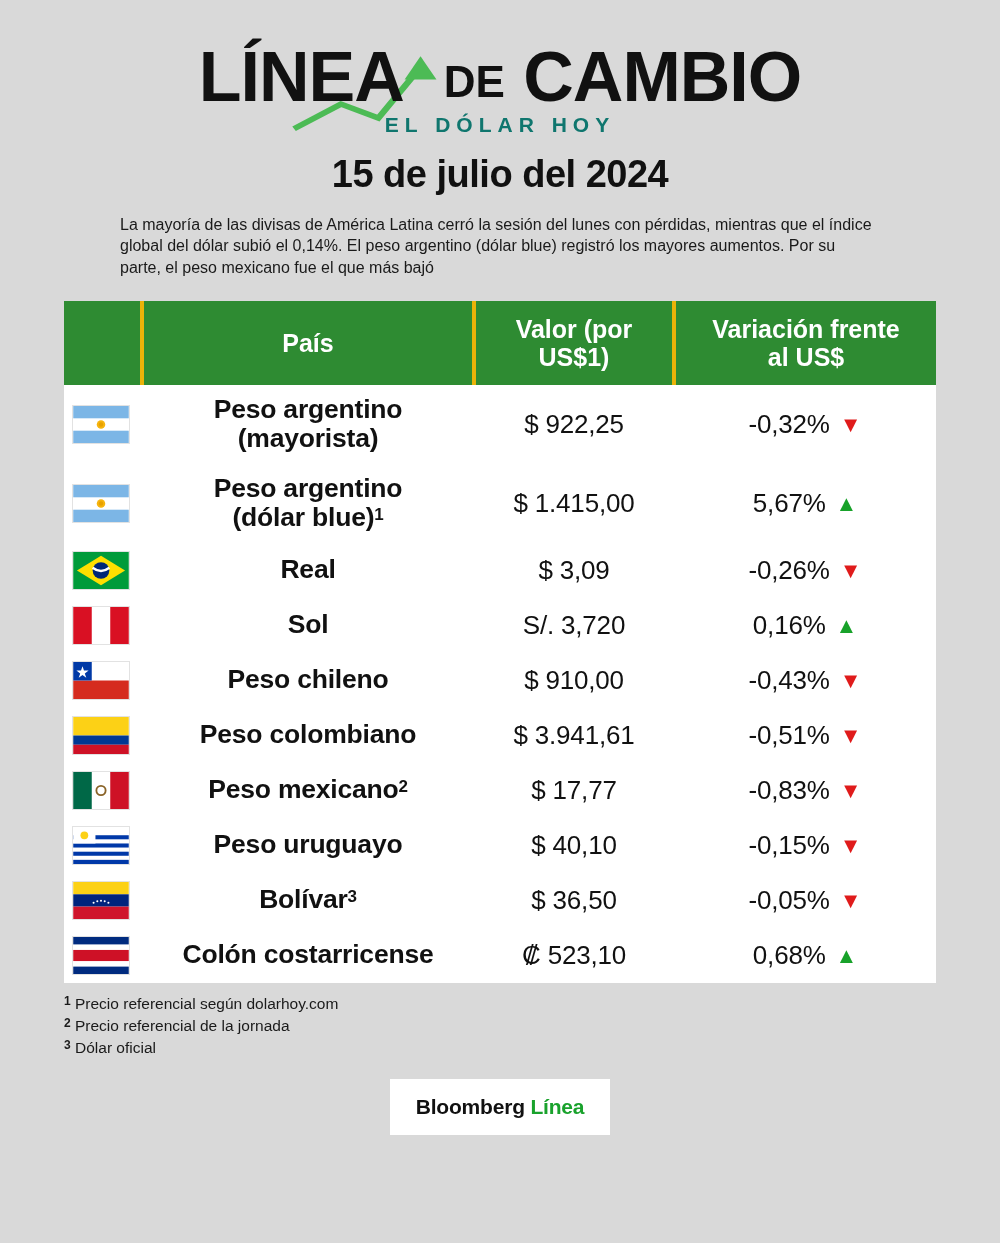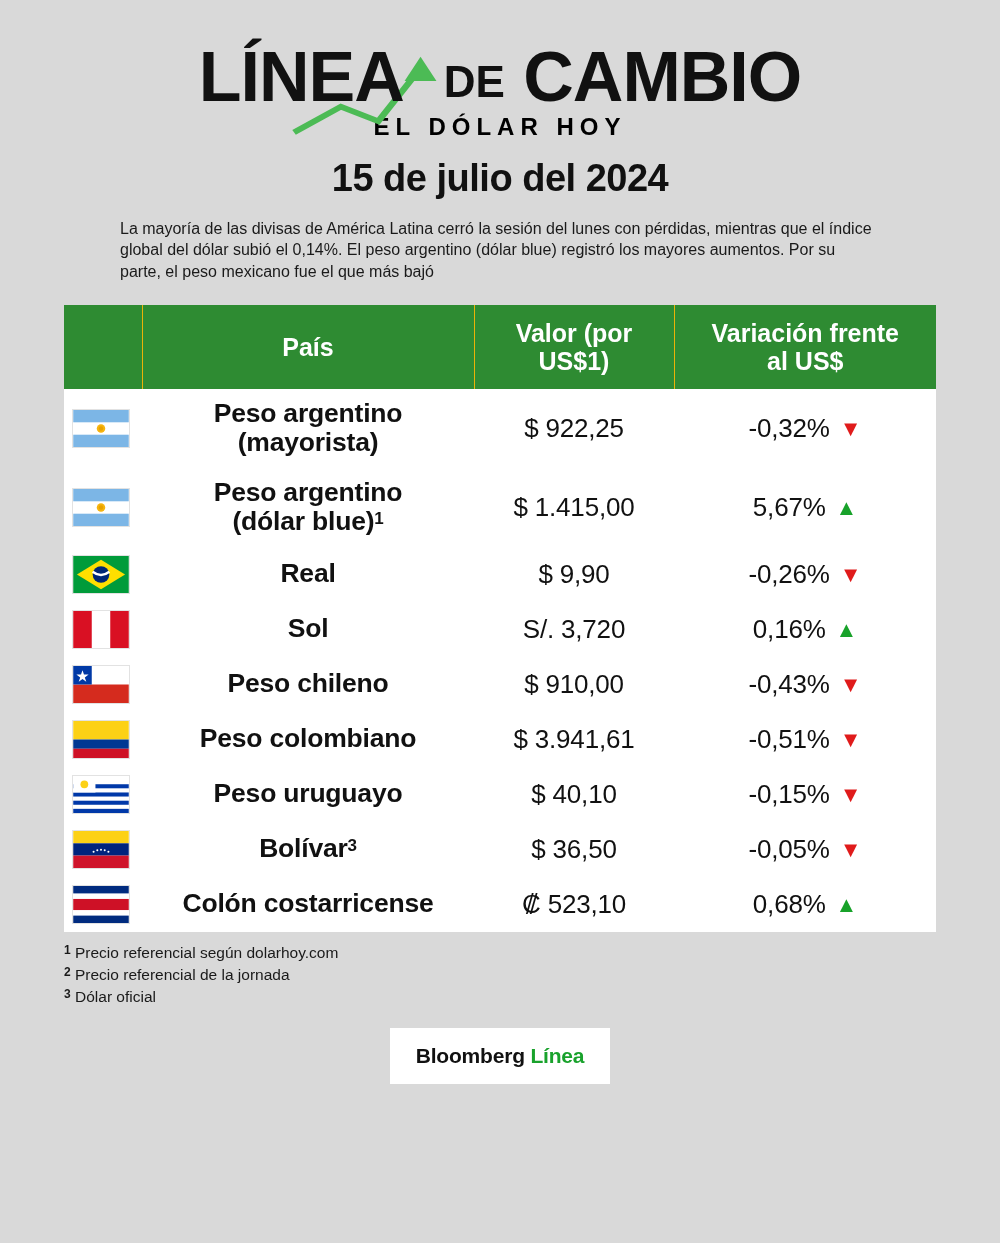--- a/index.html
+++ b/index.html
@@ -39,24 +39,24 @@
   }
   .logo-arrow {
     position: absolute;
     left: 0; top: 0;
     width: 100%; height: 100%;
     z-index: 1;
     pointer-events: none;
   }
   .logo-sub {
     margin-top: 2px;
-    font-size: 24px;
+    font-size: 21px;
     font-weight: 700;
     letter-spacing: 6px;
-    color: #000000;
+    color: #0f766e;
   }
   .date {
     margin-top: 16px;
     font-size: 38px;
     font-weight: 800;
     letter-spacing: -0.5px;
   }
   .lede {
     margin: 18px auto 0;
     width: 760px;
@@ -74,21 +74,21 @@
     background: #ffffff;
     table-layout: fixed;
   }
   .table th {
     background: #2e8b32;
     color: #fff;
     font-size: 25px;
     font-weight: 800;
     line-height: 1.12;
     padding: 14px 8px;
-    border-right: 1px solid #eab308;
+    border-right: 4px solid #eab308;
     vertical-align: middle;
   }
   .table th:last-child { border-right: none; }
   .col-flag { width: 78px; }
   .col-country { width: 332px; }
   .col-value { width: 200px; }
   .col-var { width: 262px; }
 
   .table td {
     background: #ffffff;
@@ -245,21 +245,21 @@
           <span class="flag">
             <svg viewBox="0 0 60 40">
                 <rect width="60" height="40" fill="#009b3a"></rect>
                 <polygon points="30,4 56,20 30,36 4,20" fill="#fedf00"></polygon>
                 <circle cx="30" cy="20" r="9" fill="#002776"></circle>
                 <path d="M21 17 Q30 24 39 17" stroke="#fff" stroke-width="2.6" fill="none"></path>
               </svg>
           </span>
         </td>
         <td class="cell-country">Real</td>
-        <td class="cell-value">$ 9,90</td>
+        <td class="cell-value">$ 3,09</td>
         <td class="cell-var">
           <span>-0,26%</span><span class="tri down">▼</span>
         </td>
       </tr>
 
       <tr>
         <td class="cell-flag">
           <span class="flag">
             <svg viewBox="0 0 60 40">
                 <rect width="60" height="40" fill="#fff"></rect>
@@ -303,20 +303,39 @@
               </svg>
           </span>
         </td>
         <td class="cell-country">Peso colombiano</td>
         <td class="cell-value">$ 3.941,61</td>
         <td class="cell-var">
           <span>-0,51%</span><span class="tri down">▼</span>
         </td>
       </tr>
 
+      <tr>
+        <td class="cell-flag">
+          <span class="flag">
+            <svg viewBox="0 0 60 40">
+                <rect width="60" height="40" fill="#fff"></rect>
+                <rect width="20" height="40" fill="#006847"></rect>
+                <rect x="40" width="20" height="40" fill="#ce1126"></rect>
+                <circle cx="30" cy="20" r="5" fill="none" stroke="#8a6428" stroke-width="2"></circle>
+              </svg>
+          </span>
+        </td>
+        <td class="cell-country">
+          <span>Peso mexicano</span><span class="sup">2</span>
+        </td>
+        <td class="cell-value">$ 17,77</td>
+        <td class="cell-var">
+          <span>-0,83%</span><span class="tri down">▼</span>
+        </td>
+      </tr>
 
       <tr>
         <td class="cell-flag">
           <span class="flag">
             <svg viewBox="0 0 60 40">
                 <rect width="60" height="40" fill="#fff"></rect>
                 <rect y="8.9" width="60" height="4.4" fill="#0038a8"></rect>
                 <rect y="17.8" width="60" height="4.4" fill="#0038a8"></rect>
                 <rect y="26.7" width="60" height="4.4" fill="#0038a8"></rect>
                 <rect y="35.5" width="60" height="4.5" fill="#0038a8"></rect>

